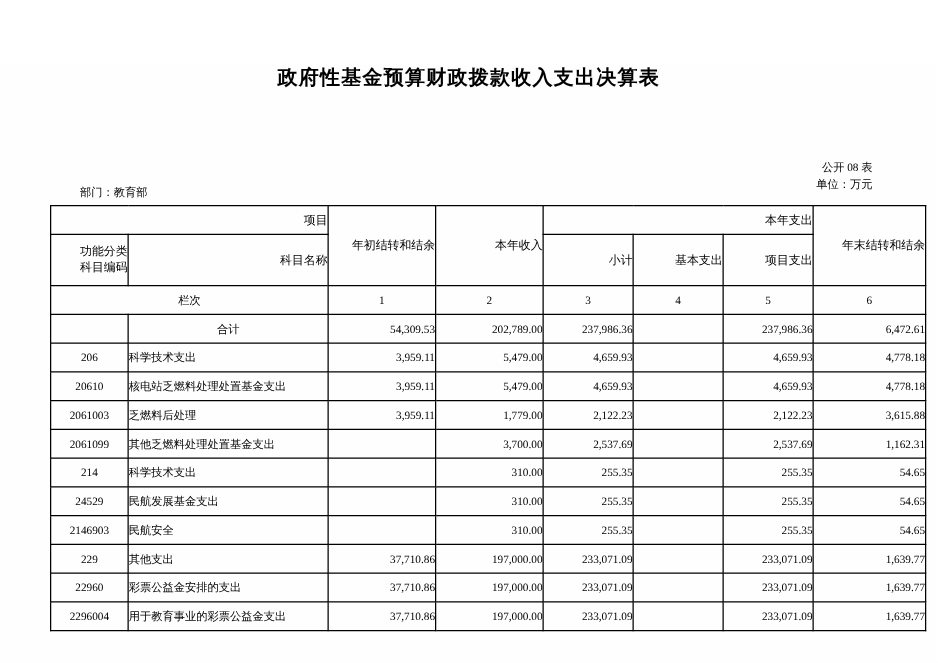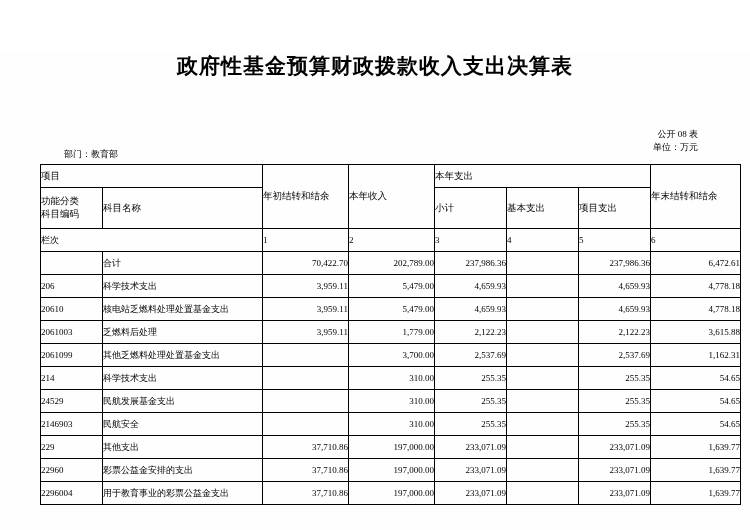--- a/index.html
+++ b/index.html
@@ -17,21 +17,21 @@
   .page {
     position: relative;
     width: 750px;
     height: 530px;
     box-sizing: border-box;
     padding: 0;
     background: #fefefe;
   }
   .doc-title {
     text-align: center;
-    font-size: 21px;
+    font-size: 16px;
     font-weight: bold;
     letter-spacing: 1px;
     margin-top: 52px;
   }
   .meta-right {
     position: absolute;
     right: 52px;
     top: 76px;
     text-align: right;
     font-size: 9px;
@@ -56,26 +56,26 @@
     table-layout: fixed;
     font-size: 9px;
   }
   table.fin td, table.fin th {
     border: 1px solid #000000;
     padding: 0;
     height: 22px;
     vertical-align: middle;
     font-weight: normal;
   }
-  .c-center { text-align: left; }
+  .c-center { text-align: center; }
   .c-right  { text-align: right; padding-right: 6px; }
   .c-left   { text-align: left; padding-left: 6px; }
   .bold { font-weight: bold; }
   .hdr {
-    text-align: left;
+    text-align: right;
     font-size: 9.5px;
     margin-top: 48px;
   }
   .note {
     position: absolute;
     left: 52px;
     top: 432px;
     font-size: 8.5px;
   }
   .pageno {
@@ -140,21 +140,21 @@
           <td class="c-center">3</td>
           <td class="c-center">4</td>
           <td class="c-center">5</td>
           <td class="c-center">6</td>
         </tr>
       </thead>
       <tbody id="table-body">
           <tr>
             <td class="c-center bold"></td>
             <td class="c-center bold">合计</td>
-            <td class="c-right bold">70,422.70</td>
+            <td class="c-right bold">54,309.53</td>
             <td class="c-right bold">202,789.00</td>
             <td class="c-right bold">237,986.36</td>
             <td class="c-right bold"></td>
             <td class="c-right bold">237,986.36</td>
             <td class="c-right bold">6,472.61</td>
           </tr>
           <tr>
             <td class="c-center bold">206</td>
             <td class="c-left bold">科学技术支出</td>
             <td class="c-right bold">3,959.11</td>

